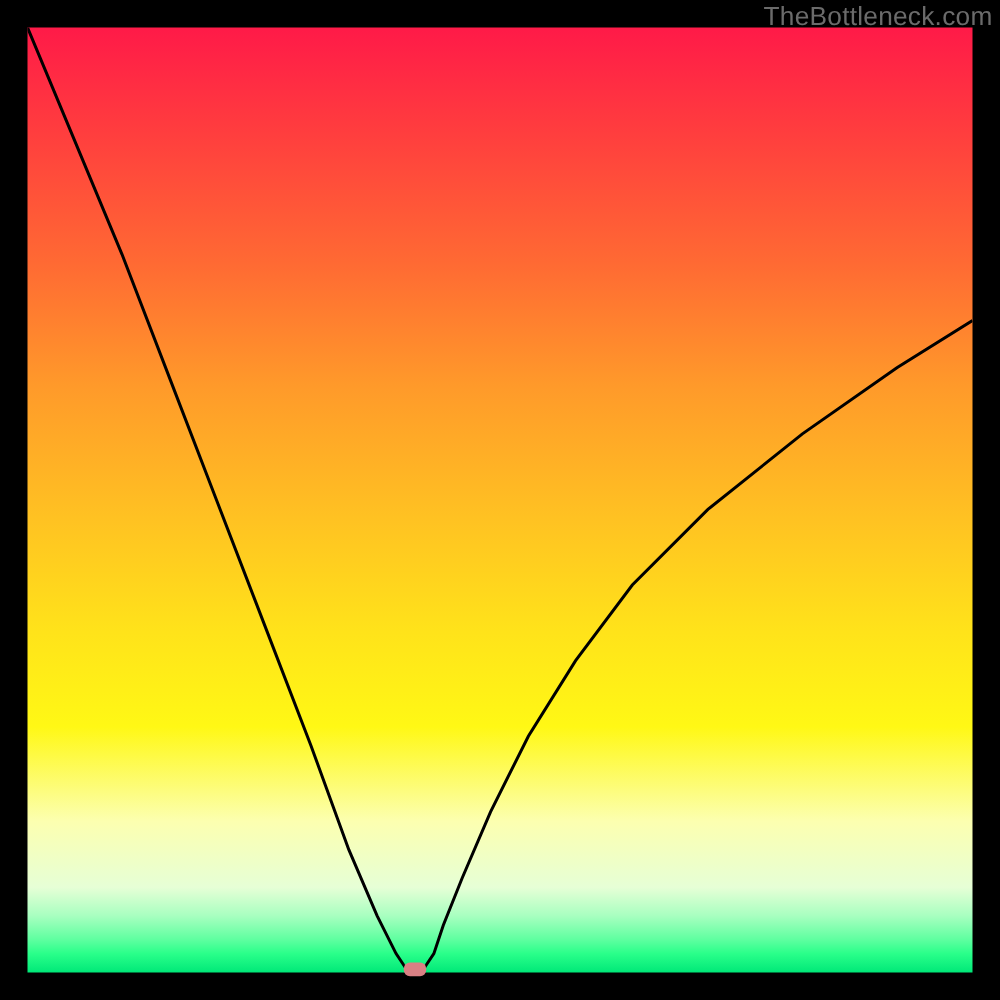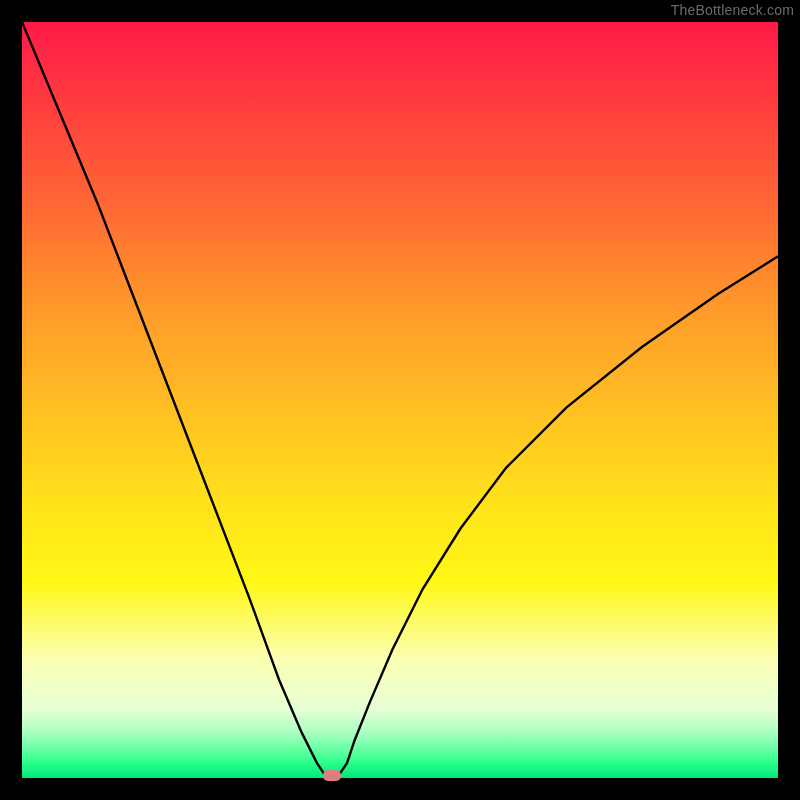--- a/index.html
+++ b/index.html
@@ -45,21 +45,21 @@
     left: 0;
     top: 0;
     width: 756px;
     height: 756px;
   }
   .watermark {
     position: absolute;
     top: 2px;
     right: 6px;
     color: #6b6b6b;
-    font-size: 14px;
+    font-size: 21px;
     font-weight: 500;
     letter-spacing: 0.2px;
     user-select: none;
   }
   .marker {
     position: absolute;
     width: 18px;
     height: 11px;
     background: #d98084;
     border-radius: 5px;

